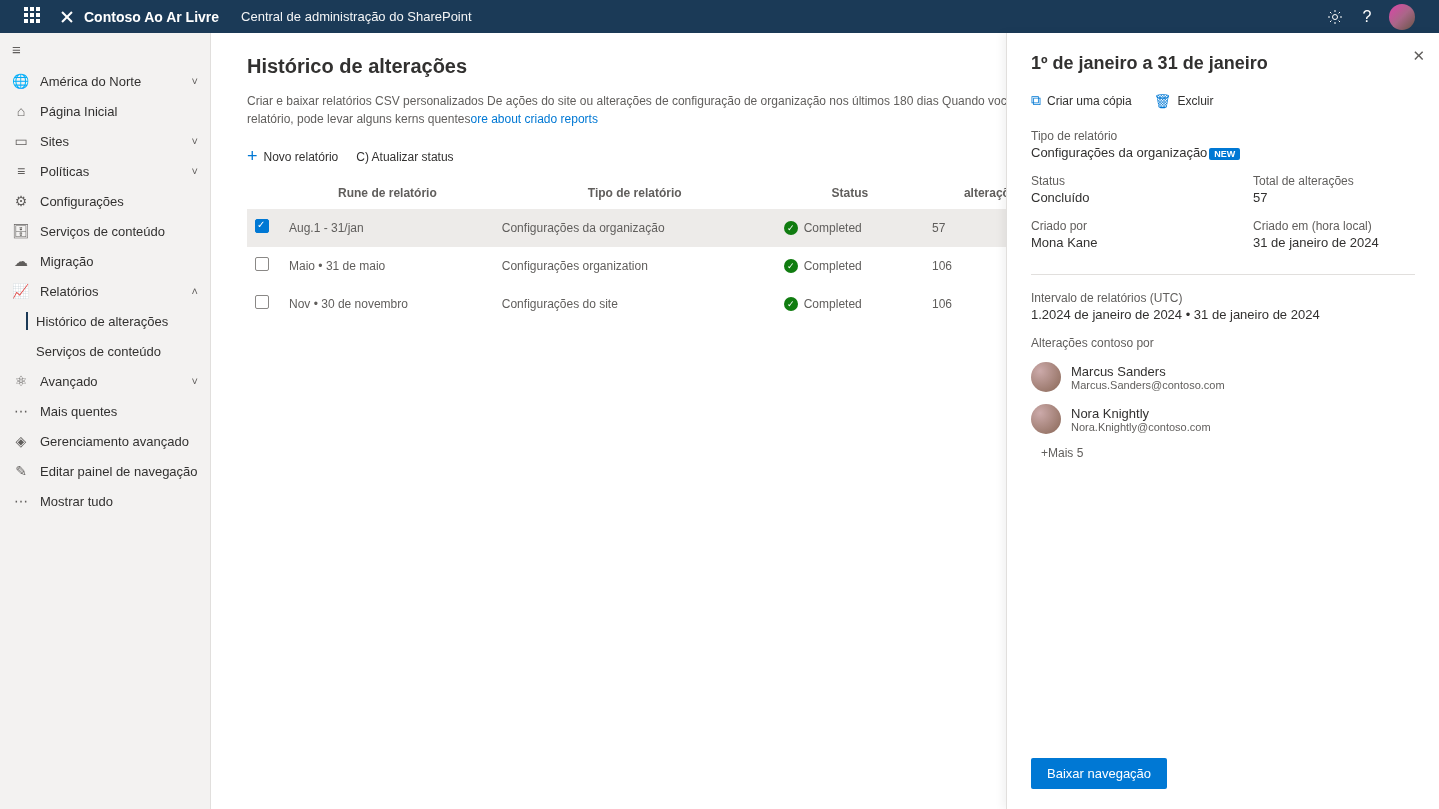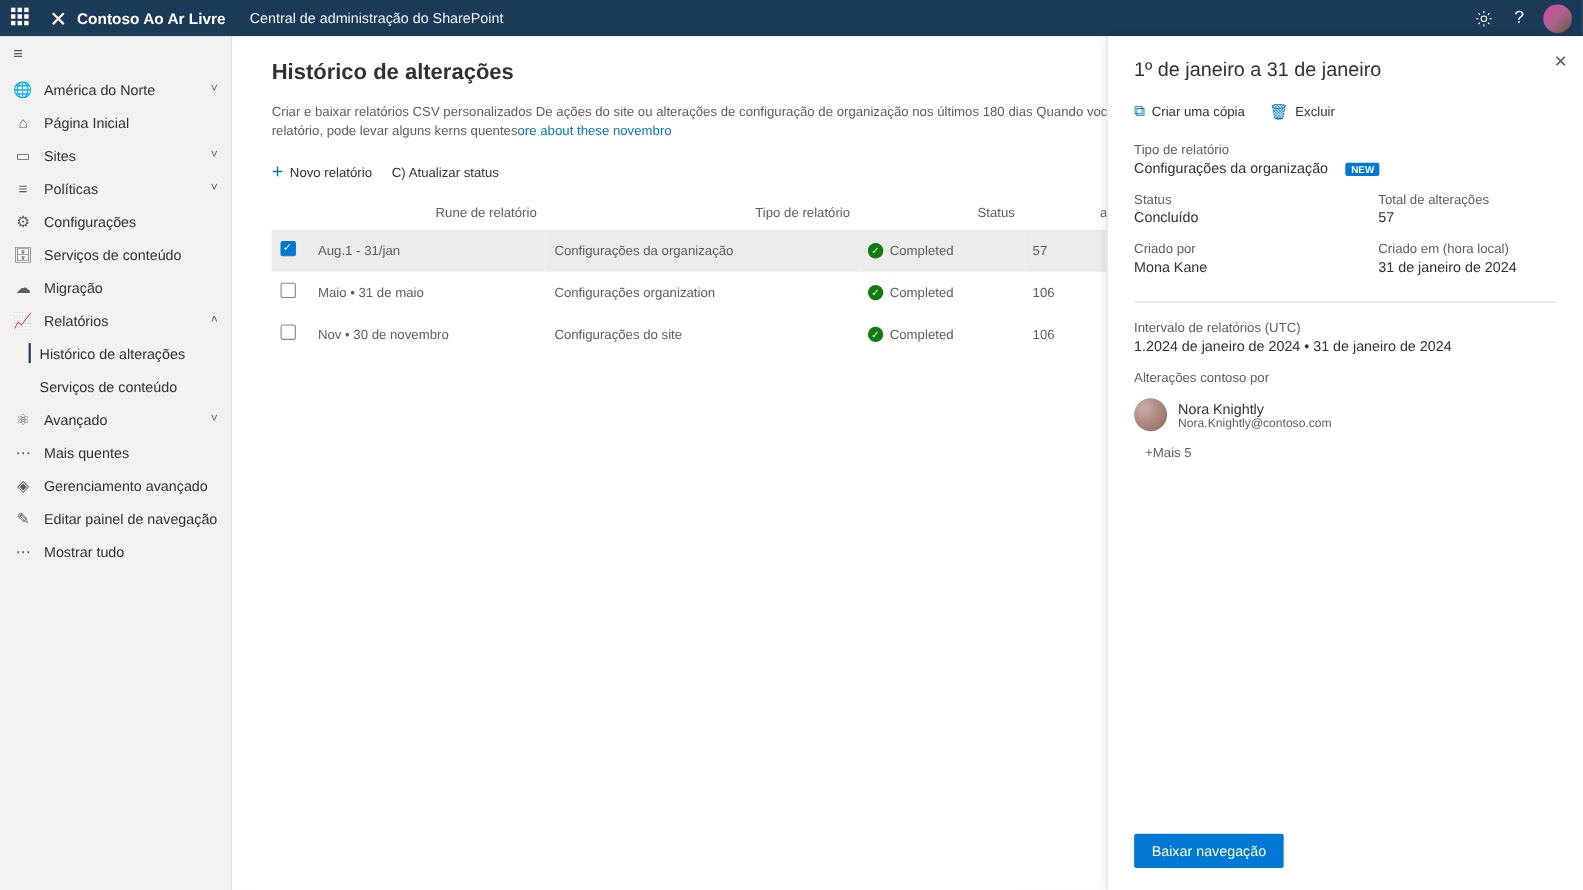--- a/index.html
+++ b/index.html
@@ -1,17 +1,17 @@
 <!DOCTYPE html>
 <html><head>
 <meta charset="utf-8">
 <style>
 *{box-sizing:border-box;margin:0;padding:0;font-family:"Segoe UI",Tahoma,sans-serif}
 body{width:1439px;height:809px;background:#f5f5f5;overflow:hidden;font-size:13px;color:#323130}
-.top-bar{height:33px;background:#1b3a57;color:#fff;display:flex;align-items:center;padding:0 10px}
+.top-bar{height:33px;background:#1b3a57;color:#fff;display:flex;align-items:center;padding:0 24px}
 .waffle{width:20px;height:20px;display:grid;grid-template-columns:repeat(3,4px);grid-template-rows:repeat(3,4px);gap:2px;margin-right:14px}
 .waffle span{background:#fff}
 .logo-icon{width:18px;height:18px;margin-right:8px;position:relative}
 .logo-icon:before,.logo-icon:after{content:"";position:absolute;background:#fff}
 .logo-icon:before{width:14px;height:2px;top:8px;left:2px;transform:rotate(45deg)}
 .logo-icon:after{width:14px;height:2px;top:8px;left:2px;transform:rotate(-45deg)}
 .brand{font-size:14px;font-weight:600;margin-right:22px}
 .app-title{font-size:13px;font-weight:400;opacity:.95}
 .top-spacer{flex:1}
 .top-icon{width:32px;height:32px;display:flex;align-items:center;justify-content:center;color:#fff;font-size:16px;cursor:pointer}
@@ -27,39 +27,39 @@
 .nicon{width:18px;height:18px;margin-right:10px;display:inline-flex;align-items:center;justify-content:center;color:#605e5c;font-size:14px}
 .chev{margin-left:auto;color:#605e5c;font-size:11px}
 .main{flex:1;background:#fff;overflow:auto;padding:22px 36px;position:relative}
 .page-title{font-size:20px;font-weight:600;margin-bottom:14px}
 .page-desc{font-size:12px;color:#605e5c;max-width:820px;line-height:1.5;margin-bottom:18px}
 .page-desc a{color:#0078d4;text-decoration:none}
 .cmdbar{display:flex;align-items:center;gap:18px;margin-bottom:10px}
 .cmd{display:flex;align-items:center;gap:6px;color:#323130;font-size:12px;cursor:pointer}
 .cmd .plus{color:#0078d4;font-size:18px;font-weight:300}
 .tbl{width:100%;border-collapse:collapse;font-size:12px}
-.tbl th{text-align:right;font-weight:400;color:#605e5c;padding:9px 8px;font-size:12px}
+.tbl th{text-align:center;font-weight:700;color:#605e5c;padding:9px 8px;font-size:12px}
 .tbl td{padding:10px 8px;color:#605e5c;font-size:12px}
 .tbl tr.row{border-bottom:1px solid transparent}
 .tbl tr.row.selrow{background:#edebe9}
 .chk{width:14px;height:14px;border:1px solid #8a8886;background:#fff;display:inline-block;border-radius:2px}
 .chk.on{background:#0078d4;border-color:#0078d4;position:relative}
 .chk.on:after{content:"✓";color:#fff;font-size:10px;position:absolute;top:-1px;left:1px}
 .status-pill{display:inline-flex;align-items:center;gap:6px;color:#605e5c}
 .status-pill .dot{width:14px;height:14px;border-radius:50%;background:#107c10;display:inline-flex;align-items:center;justify-content:center;color:#fff;font-size:9px}
 .panel{position:absolute;top:33px;right:0;width:433px;height:calc(100% - 33px);background:#fff;border-left:1px solid #e1dfdd;box-shadow:-4px 0 8px rgba(0,0,0,.05);padding:20px 24px;display:flex;flex-direction:column}
 .panel-close{position:absolute;top:14px;right:14px;font-size:15px;color:#605e5c;cursor:pointer}
-.panel h2{font-size:18px;font-weight:400;margin-bottom:18px}
+.panel h2{font-size:18px;font-weight:700;margin-bottom:18px}
 .panel-actions{display:flex;gap:22px;margin-bottom:20px}
 .pact{display:flex;align-items:center;gap:6px;font-size:12px;color:#323130;cursor:pointer}
 .pact .ico{color:#0078d4;font-size:14px}
 .field-lbl{font-size:12px;color:#605e5c;margin-bottom:2px}
 .field-val{font-size:13px;color:#323130;margin-bottom:14px}
 .field-val-link{font-size:13px;color:#323130;margin-bottom:14px}
-.field-val-link .new-badge{background:#0078d4;color:#fff;font-size:9px;padding:1px 5px;border-radius:2px;margin-left:16px;font-weight:600}
+.field-val-link .new-badge{background:#0078d4;color:#fff;font-size:9px;padding:1px 5px;border-radius:2px;margin-left:2px;font-weight:600}
 .panel-row{display:flex;gap:60px}
 .panel-row>div{flex:1}
 .hr{border:none;border-top:1px solid #e1dfdd;margin:10px 0 16px 0}
 .person{display:flex;align-items:center;gap:10px;margin-bottom:12px}
 .person .pavatar{width:30px;height:30px;border-radius:50%;background:radial-gradient(circle at 30% 30%,#caa,#865)}
 .person .pinfo .pname{font-size:13px;color:#323130}
 .person .pinfo .pmail{font-size:11px;color:#605e5c}
 .more-link{font-size:12px;color:#605e5c;cursor:pointer;margin-left:10px}
 .panel-footer{margin-top:auto;padding-top:20px}
 .primary-btn{background:#0078d4;color:#fff;border:none;padding:8px 16px;font-size:13px;cursor:pointer;border-radius:2px}
@@ -160,21 +160,21 @@
         <li>
           <span class="nicon">⋯</span>
           <span>Mostrar tudo</span>
         </li>
       </ul>
   </div>
 
   <div class="main">
     <div class="page-title">Histórico de alterações</div>
     <div class="page-desc">
-      <span>Criar e baixar relatórios CSV personalizados De ações do site ou alterações de configuração de organização nos últimos 180 dias Quando você cria um relatório, pode levar alguns kerns quentes</span><a href="#">ore about these novembro</a>
+      <span>Criar e baixar relatórios CSV personalizados De ações do site ou alterações de configuração de organização nos últimos 180 dias Quando você cria um relatório, pode levar alguns kerns quentes</span><a href="#">ore about criado reports</a>
     </div>
     <div class="cmdbar">
       <div class="cmd">
           <span class="plus">+</span>
           <span>Novo relatório</span>
         </div>
       <div class="cmd">
           <span>C) Atualizar status</span>
         </div>
     </div>
@@ -268,20 +268,27 @@
     </div>
   </div>
   <hr class="hr">
   <div class="field-lbl">Intervalo de relatórios (UTC)</div>
   <div class="field-val">1.2024 de janeiro de 2024 • 31 de janeiro de 2024</div>
   <div class="field-lbl" style="margin-bottom:12px">Alterações contoso por</div>
   <div id="people">
       <div class="person">
         <div class="pavatar"></div>
         <div class="pinfo">
+          <div class="pname">Marcus Sanders</div>
+          <div class="pmail">Marcus.Sanders@contoso.com</div>
+        </div>
+      </div>
+      <div class="person">
+        <div class="pavatar"></div>
+        <div class="pinfo">
           <div class="pname">Nora Knightly</div>
           <div class="pmail">Nora.Knightly@contoso.com</div>
         </div>
       </div>
     </div>
   <div class="more-link">+Mais 5</div>
   <div class="panel-footer">
     <button class="primary-btn">Baixar navegação</button>
   </div>
 </div>

